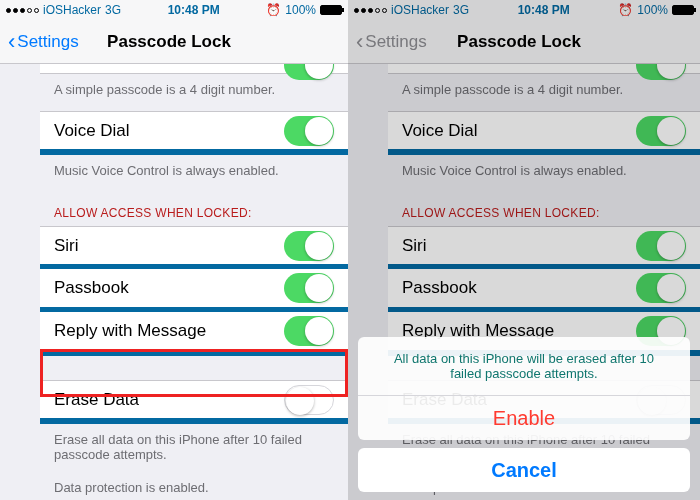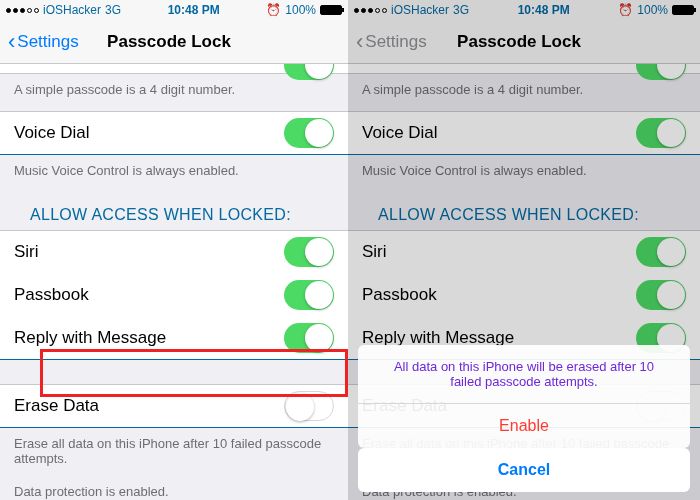--- a/index.html
+++ b/index.html
@@ -20,51 +20,51 @@
   .batt::after { content:""; position:absolute; right:-3px; top:2px; width:2px; height:4px; background:#000; }
   .batt .f { display:block; width:100%; height:100%; background:#000; }
 
   
   .nav { height: 44px; background: #f7f7f8; border-bottom: 1px solid #c8c7cc; display: flex; align-items: center; padding: 0 8px; position: relative; }
   .nav .back { color: #007aff; font-size: 17px; display: flex; align-items: center; gap: 2px; }
   .nav .title { position: absolute; left: 0; right: 10px; text-align: center; font-size: 17px; font-weight: 600; color: #000; pointer-events: none; }
   .right-nav .back { color: #8e8e93; }
   .chev { font-size: 22px; line-height: 1; }
 
-  .scroll { position: absolute; top: 64px; left: 0; right: 0; bottom: 0; overflow: hidden; }
+  .scroll { position: absolute; top: 64px; left: 0; right: 0; bottom: 0; overflow: hidden; padding-left: 40px; }
   .peek { height: 10px; background: #fff; border-bottom: 1px solid #c8c7cc; position: relative; }
   .peek .sw { position: absolute; right: 14px; top: -14px; }
 
   .hint { font-size: 13px; color: #6d6d72; padding: 8px 14px 14px; }
-  .section-head { font-size: 16px; color: #0369a1; padding: 14px 14px 6px; letter-spacing: 0.3px; margin-left: 16px; }
-
-  .row { background: #fff; border-top: 1px solid #c8c7cc; border-bottom: 1px solid #0369a1; height: 44px; display: flex; align-items: center; justify-content: space-between; padding: 0 14px; }
+  .section-head { font-size: 12px; color: #b91c1c; padding: 14px 14px 6px; letter-spacing: 0.3px; }
+
+  .row { background: #fff; border-top: 1px solid #c8c7cc; border-bottom: 6px solid #0369a1; height: 44px; display: flex; align-items: center; justify-content: space-between; padding: 0 14px; }
   .row + .row { border-top: none; margin-top: -1px; justify-content: space-between; }
   .row .lbl { font-size: 17px; color: #000; }
 
   .gap { height: 24px; }
 
   
   .switch { width: 50px; height: 30px; border-radius: 15px; position: relative; }
   .switch.on  { background: #4cd964; }
   .switch.off { background: #fff; border: 1px solid #d6d6db; }
   .knob { position: absolute; top: 1px; width: 28px; height: 28px; background: #fff; border-radius: 50%; box-shadow: 0 1px 3px rgba(0,0,0,0.3); }
   .switch.on  .knob { right: 1px; }
   .switch.off .knob { left: 1px; }
 
   .highlight { position: absolute; border: 3px solid #e22; pointer-events: none; }
 
   
   .dim { position: absolute; inset: 0; background: rgba(0,0,0,0.15); }
   .sheet { position: absolute; left: 10px; right: 10px; bottom: 8px; }
   .sheet .grp { background: rgba(255,255,255,0.92); border-radius: 6px; overflow: hidden; }
-  .sheet .msg { padding: 14px 26px; text-align: center; font-size: 13px; color: #6d28d9; border-bottom: 1px solid #d6d6db; }
-  .sheet .btn { height: 44px; display: flex; align-items: center; justify-content: center; font-size: 16px; }
+  .sheet .msg { padding: 14px 26px; text-align: center; font-size: 13px; color: #0f766e; border-bottom: 1px solid #d6d6db; }
+  .sheet .btn { height: 44px; display: flex; align-items: center; justify-content: center; font-size: 20px; }
   .sheet .grp .btn { color: #ff3b30; }
-  .sheet .cancel { background: #fff; border-radius: 6px; color: #007aff; font-weight: 600; }
+  .sheet .cancel { margin-top: 8px; background: #fff; border-radius: 6px; color: #007aff; font-weight: 600; }
 </style>
 </head>
 <body>
 
 <div class="wrap">
 
   <div class="phone left">
     <div class="status">
       <div class="l">
         <span class="dots">

